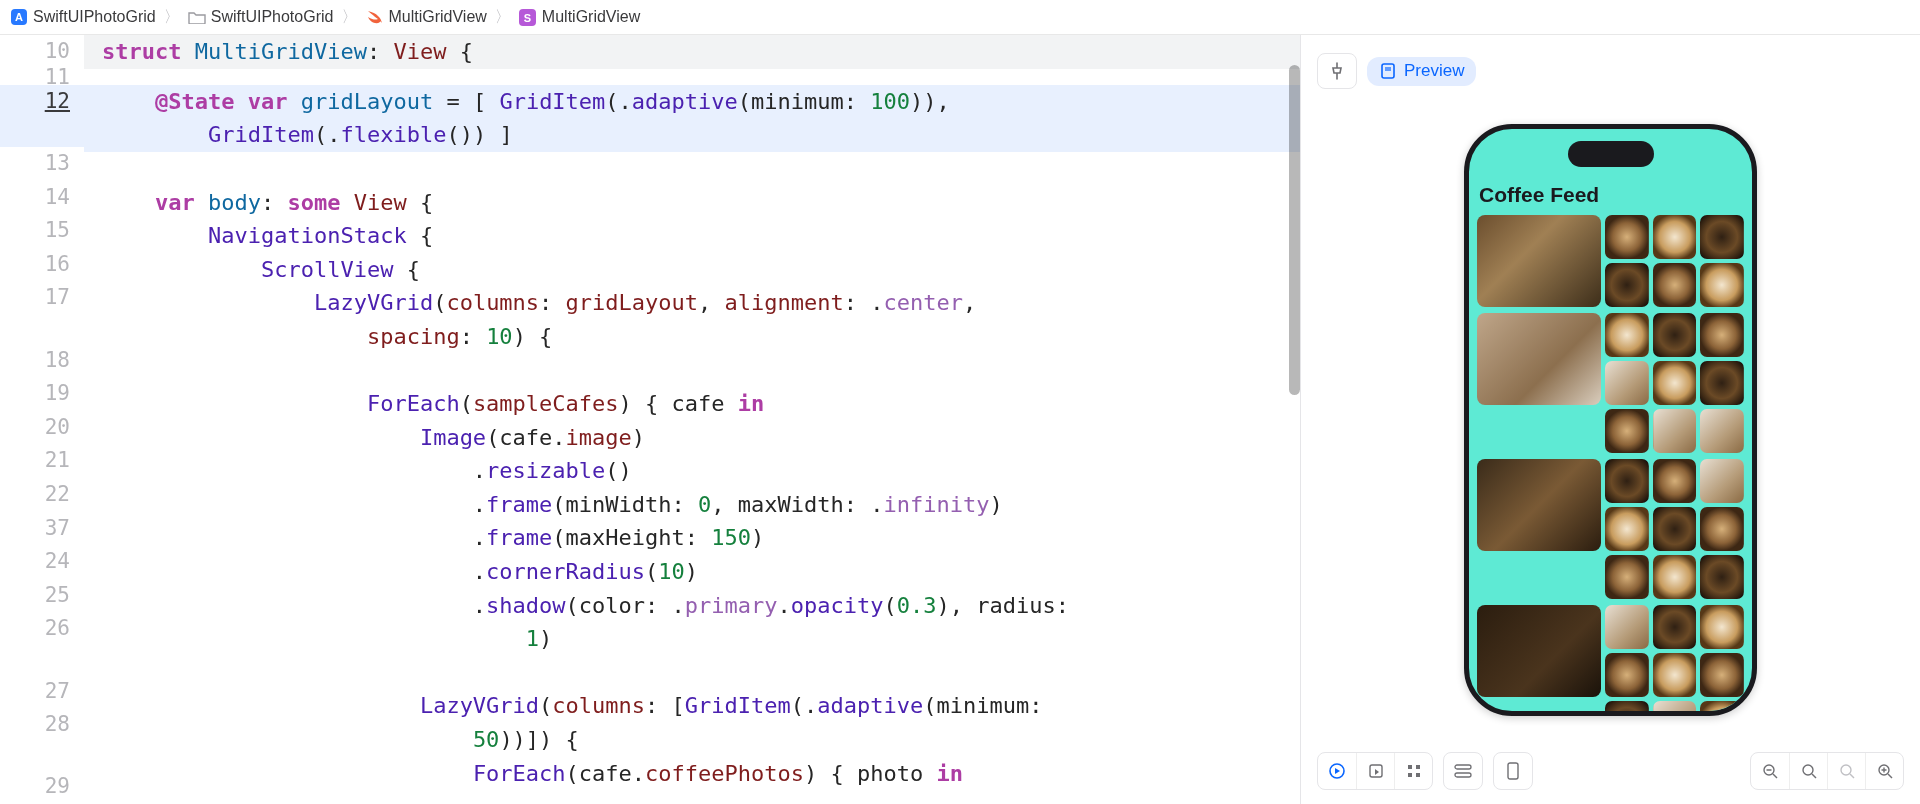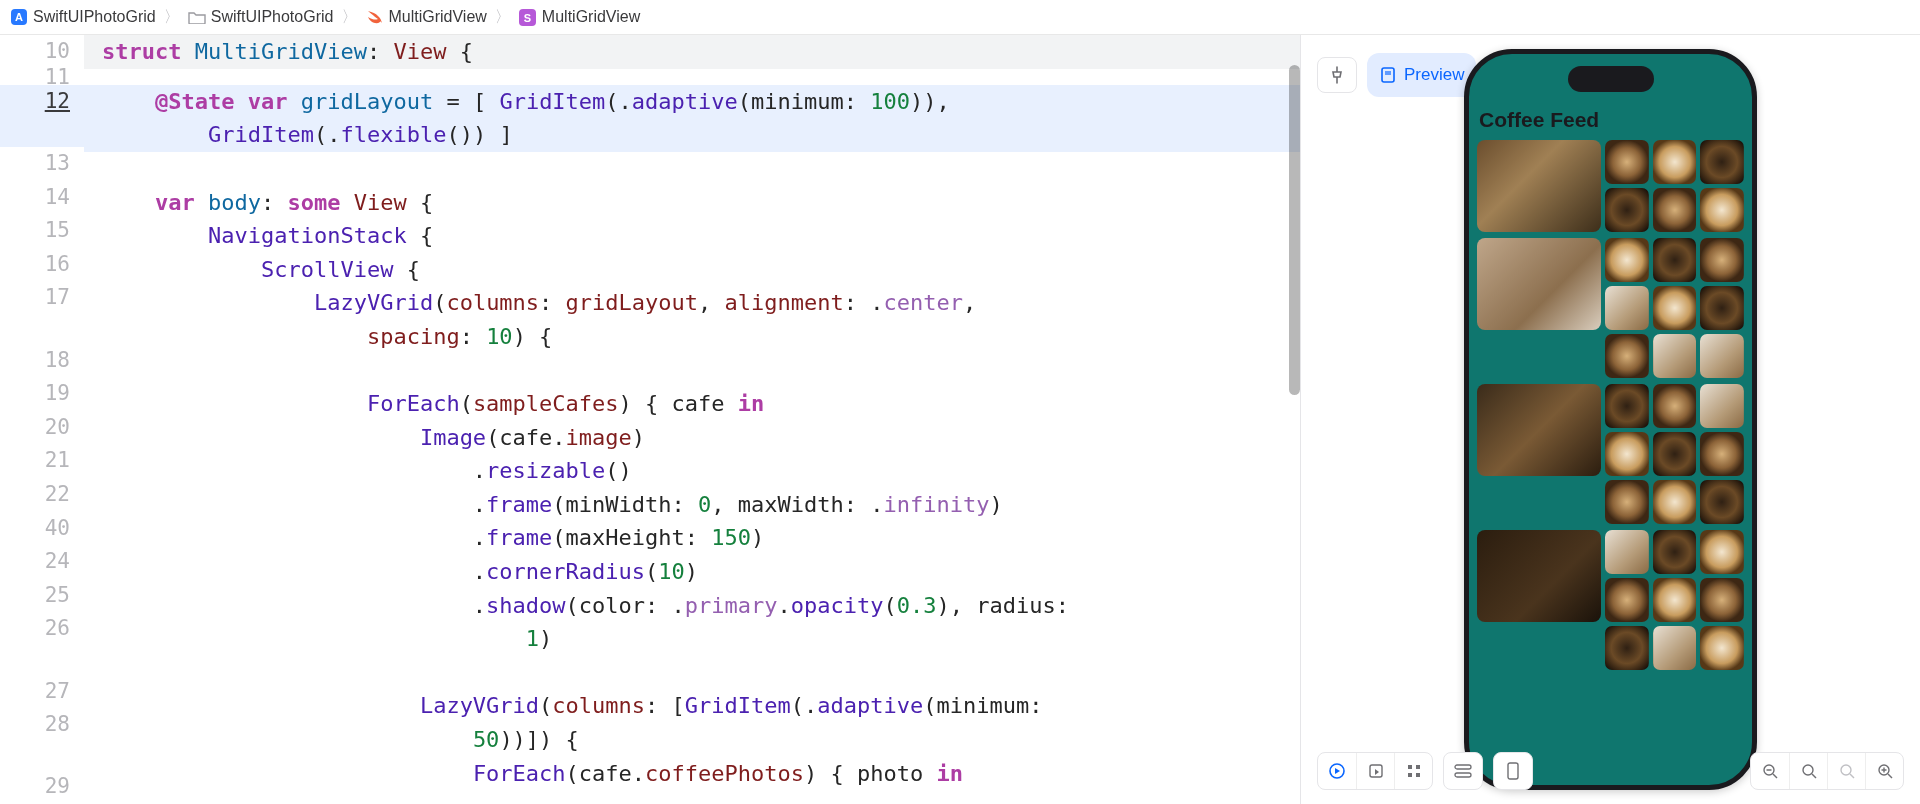--- a/index.html
+++ b/index.html
@@ -30,25 +30,25 @@
   .tok-func { color: #4b21b0; }
   .tok-enum { color: #945fb0; }
   .tok-num { color: #15803d; }
   .tok-plain { color: #262626; }
 
   .scrollbar { position: absolute; right: 0; top: 30px; width: 11px; height: 330px; background: rgba(0,0,0,0.28); border-radius: 6px; }
 
   .preview-pane { width: 620px; flex: none; background: #fff; border-left: 1px solid #e5e5e8; position: relative; display: flex; flex-direction: column; }
   .preview-top { position: absolute; top: 18px; left: 16px; display: flex; gap: 10px; align-items: center; }
   .pin-btn { width: 40px; height: 36px; border: 1px solid #e5e5e8; border-radius: 8px; display: flex; align-items: center; justify-content: center; background: #fff; color: #6f6f73; }
-  .preview-btn { height: 44px; border-radius: 12px; display: flex; align-items: center; gap: 7px; padding: 0 12px; background: #e2ecff; color: #0a66ff; font-size: 17px; font-weight: 500; }
+  .preview-btn { height: 29px; border-radius: 12px; display: flex; align-items: center; gap: 7px; padding: 0 12px; background: #e2ecff; color: #0a66ff; font-size: 17px; font-weight: 500; }
   .preview-canvas { flex: 1; display: flex; align-items: center; justify-content: center; }
 
   
-  .phone { width: 293px; height: 741px; border: 5px solid #1a1a1e; border-radius: 48px; background: #0f766e; position: relative; overflow: hidden; box-shadow: 0 2px 8px rgba(0,0,0,0.2); }
+  .phone { width: 293px; height: 592px; border: 5px solid #1a1a1e; border-radius: 48px; background: #5eead4; position: relative; overflow: hidden; box-shadow: 0 2px 8px rgba(0,0,0,0.2); }
   .notch { position: absolute; top: 12px; left: 50%; transform: translateX(-50%); width: 86px; height: 26px; background: #1a1a1e; border-radius: 14px; }
   .phone-content { position: absolute; top: 50px; left: 8px; right: 8px; bottom: 0; overflow: hidden; }
   .phone-title { font-size: 21px; font-weight: 700; color: #1a1a1e; margin: 4px 0 8px 2px; }
   .block { display: flex; gap: 4px; margin-bottom: 6px; }
   .big-img { width: 124px; height: 92px; border-radius: 8px; background-size: cover; background-position: center; }
   .mini-grid { flex: 1; display: grid; grid-template-columns: repeat(3, 1fr); grid-auto-rows: 44px; gap: 4px; }
   .mini-grid .cell { border-radius: 7px; background-size: cover; background-position: center; }
   .cafe1 { background: linear-gradient(135deg,#6b4e2e 0%,#a08054 40%,#3d2e1a 100%); }
   .cafe2 { background: linear-gradient(135deg,#bfa68a 0%,#8c6f4e 60%,#d9cdbd 100%); }
   .cafe3 { background: linear-gradient(135deg,#3a2b1a 0%,#7a5a35 50%,#2b1d0f 100%); }
@@ -120,21 +120,21 @@
         <div class="ln">13</div>
         <div class="ln">14</div>
         <div class="ln">15</div>
         <div class="ln">16</div>
         <div class="ln" style="height:67.2px">17</div>
         <div class="ln">18</div>
         <div class="ln">19</div>
         <div class="ln">20</div>
         <div class="ln">21</div>
         <div class="ln">22</div>
-        <div class="ln">40</div>
+        <div class="ln">37</div>
         <div class="ln">24</div>
         <div class="ln">25</div>
         <div class="ln" style="height:67.2px">26</div>
         <div class="ln">27</div>
         <div class="ln" style="height:67.2px">28</div>
         <div class="ln">29</div>
       </div>
       <div class="fold-strip"></div>
 
       <div class="code-area">

